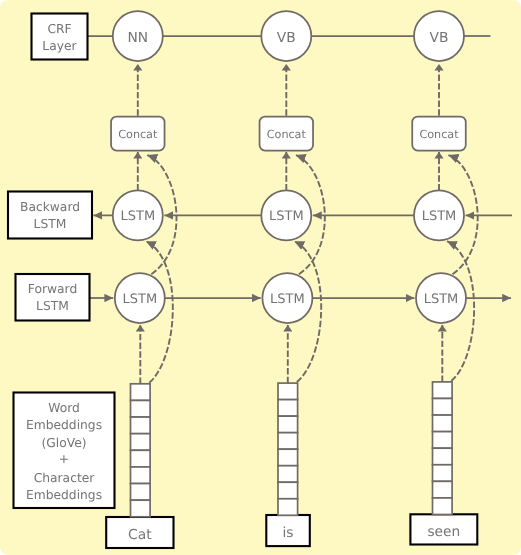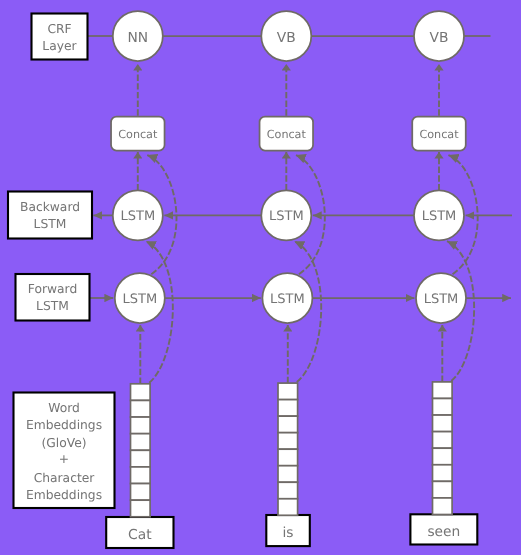--- a/index.html
+++ b/index.html
@@ -1,17 +1,17 @@
 <!DOCTYPE html>
 <html><head>
 <meta charset="utf-8">
 <title>BiLSTM-CRF architecture diagram</title>
 <style>
   html,body{margin:0;padding:0;background:#ffffff;}
-  #page{position:relative;width:521px;height:555px;background:#8b5cf6;overflow:hidden;}
+  #page{position:relative;width:521px;height:555px;background:#fef9c3;overflow:hidden;border-radius:8px;}
   svg#diagram{position:absolute;left:0;top:0;width:521px;height:555px;
       font-family:"DejaVu Sans","Liberation Sans",sans-serif;
       -webkit-font-smoothing:antialiased;text-rendering:geometricPrecision;}
   .sl{stroke:#6f6a66;stroke-width:1.75;fill:none;}
   .dl{stroke:#6f6a66;stroke-width:1.9;fill:none;stroke-dasharray:6.4 2.3;}
   .node{stroke:#6f6a66;stroke-width:1.75;fill:#ffffff;}
   .kbox{stroke:#000000;stroke-width:2.1;fill:#ffffff;}
   .cell{stroke:#6f6a66;stroke-width:1.7;fill:#ffffff;}
   .t{fill:#757575;text-anchor:middle;}
   .t14{font-size:13.8px;}

